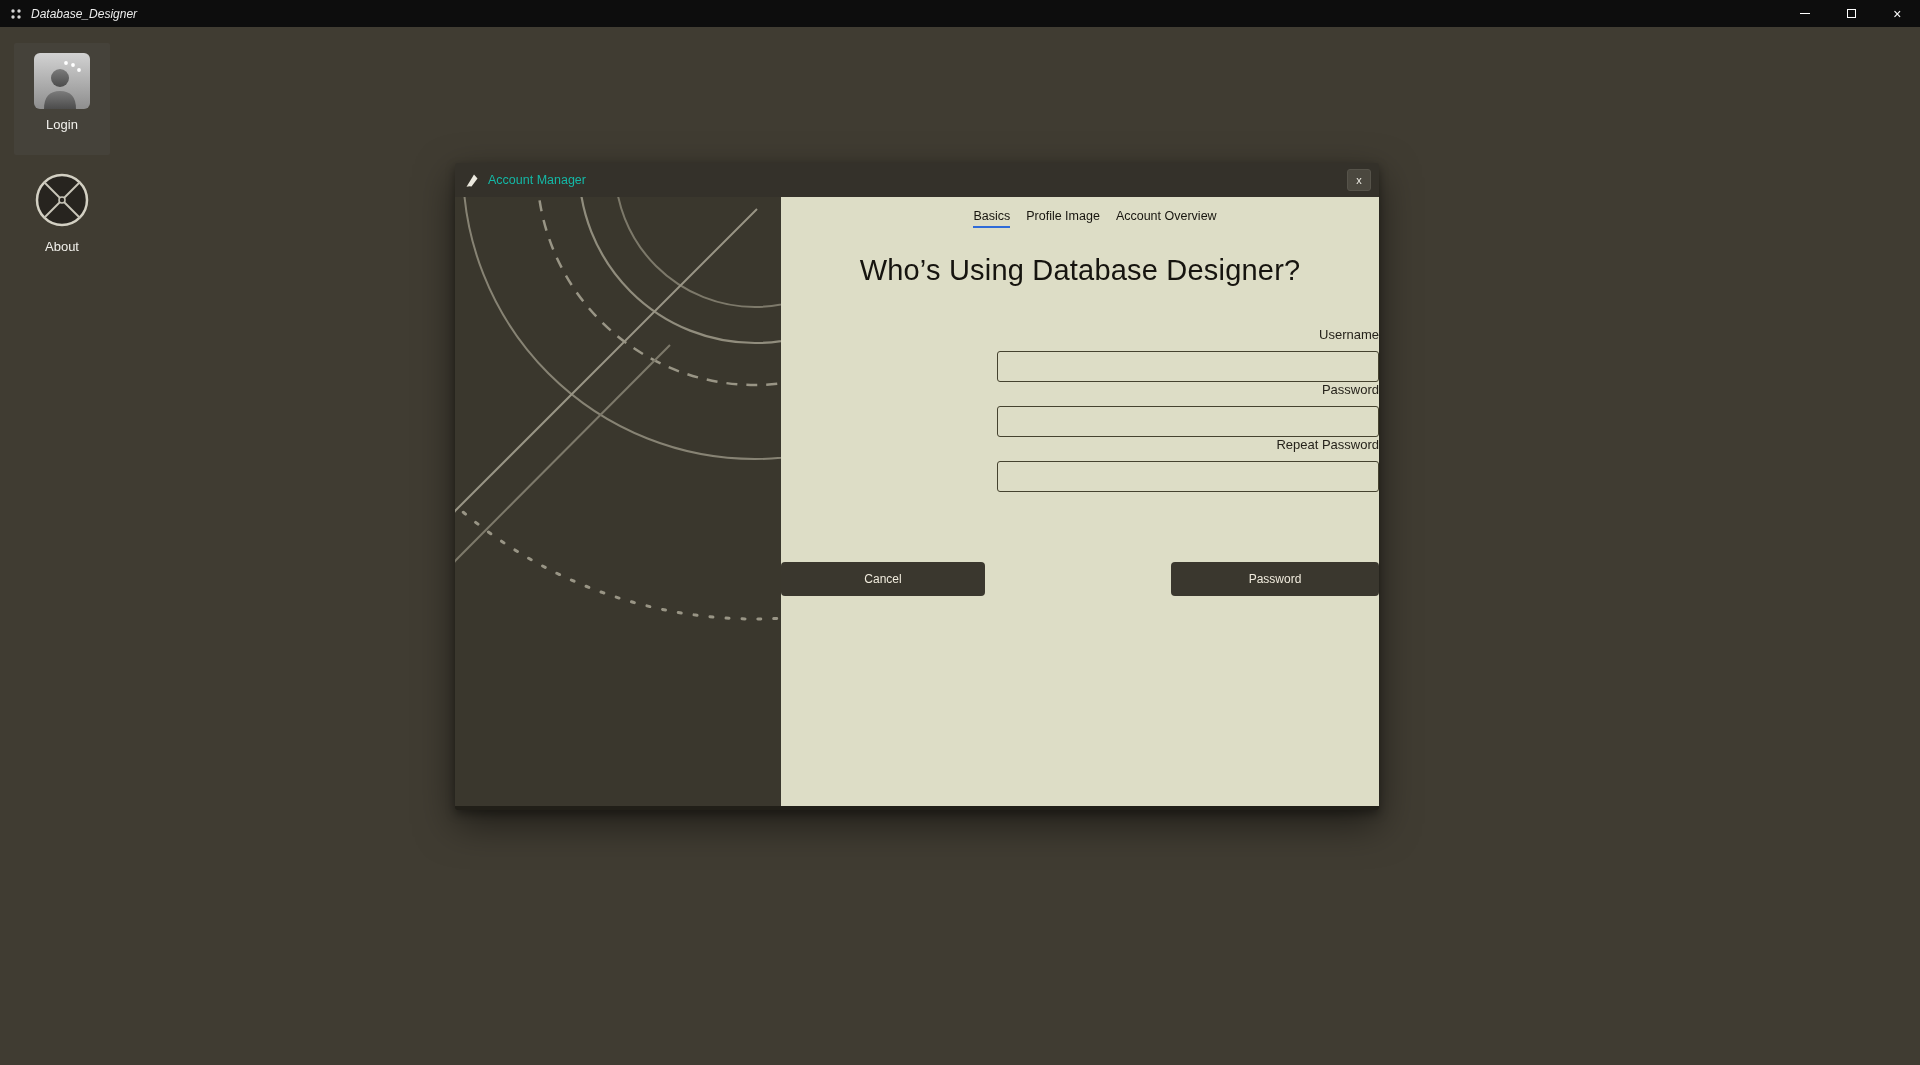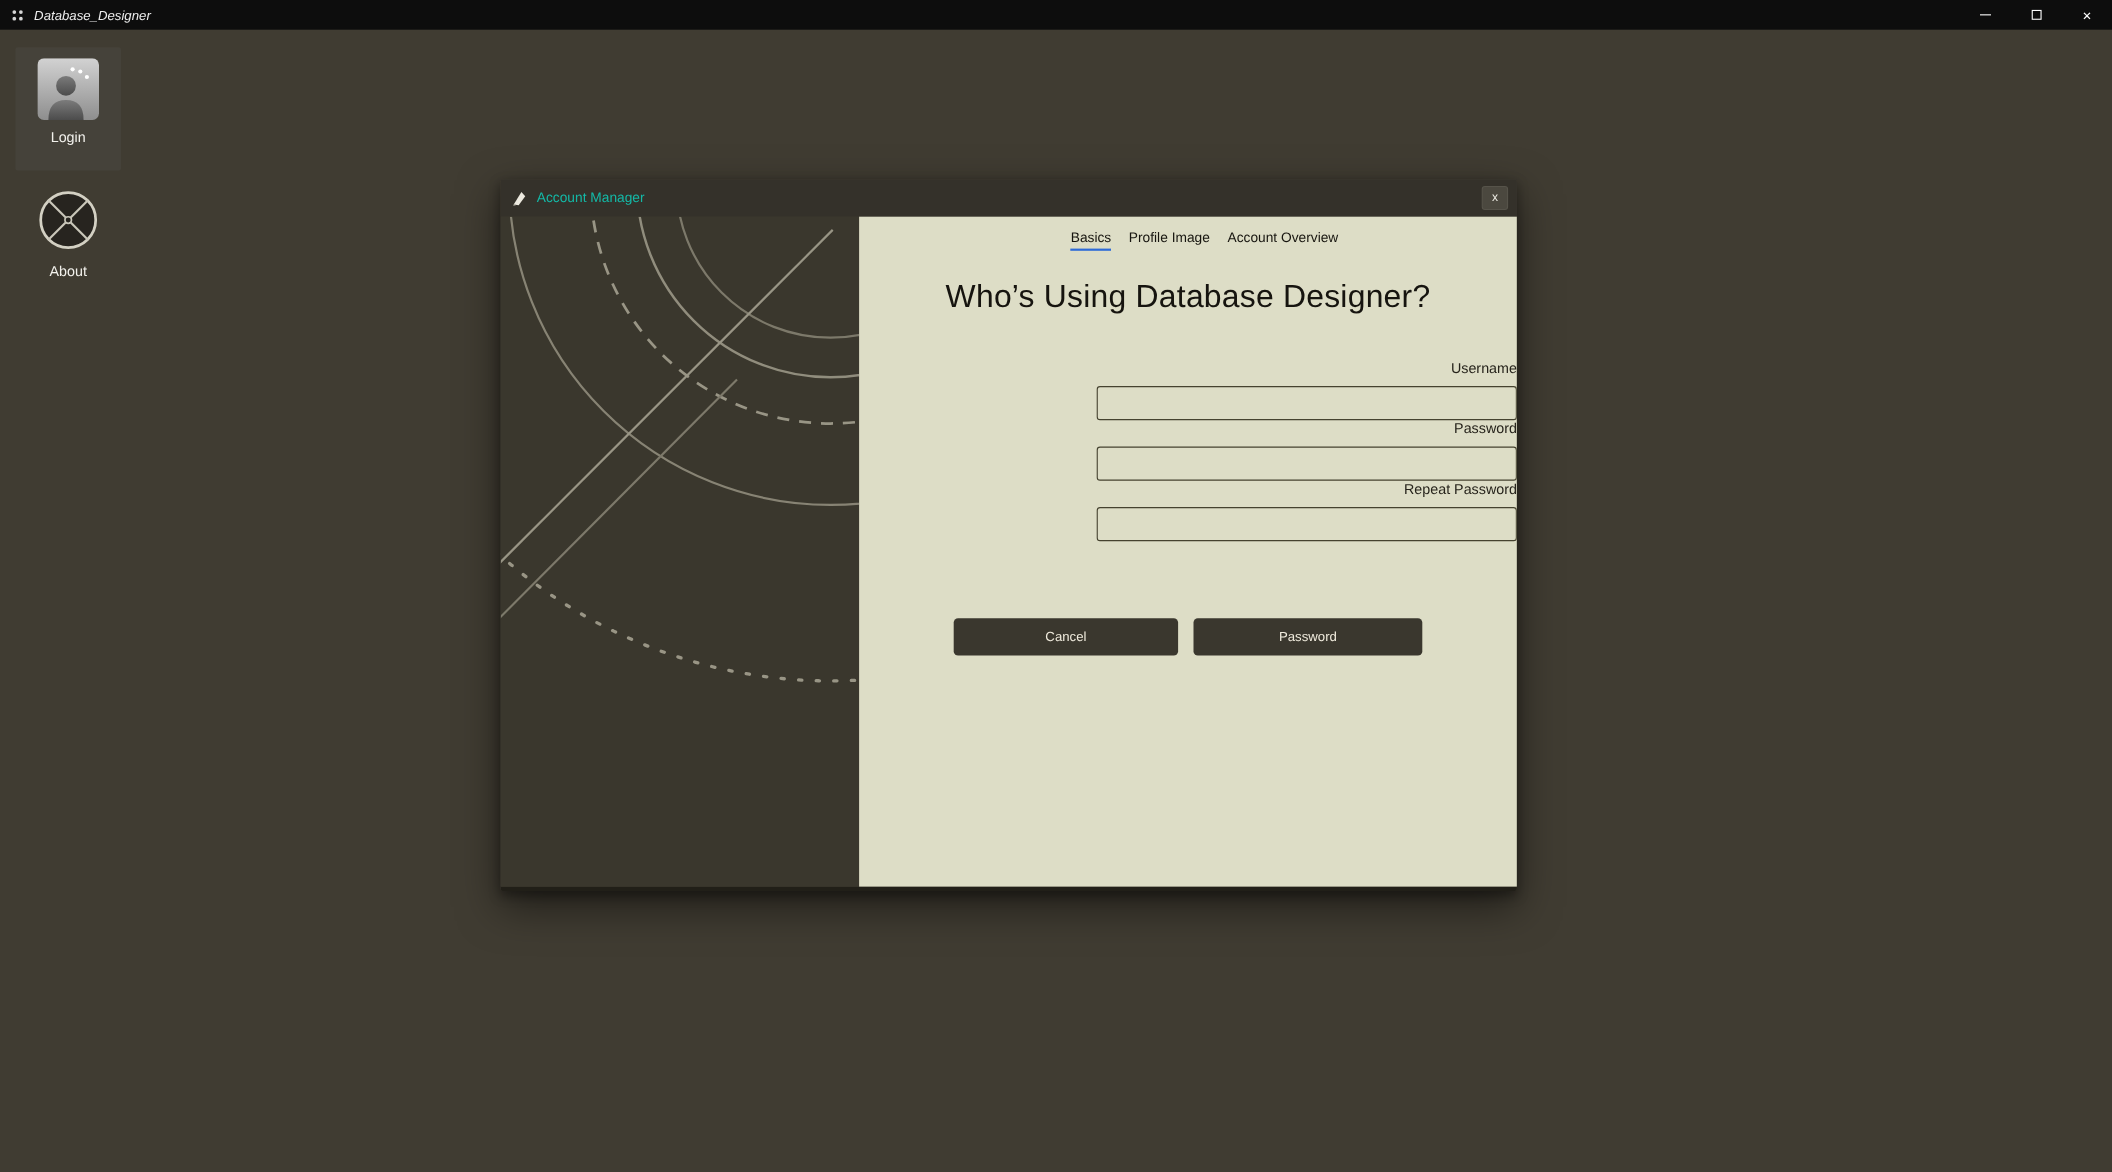--- a/index.html
+++ b/index.html
@@ -99,21 +99,21 @@
   .field-group.next { }
   .field-label { font-size: 13px; color: #26231b; margin-bottom: 9px; }
   .field-input {
     width: 382px; height: 31px; background: #ddddc6;
     border: 1px solid #45422f; border-radius: 3px;
     font-family: "Liberation Sans", sans-serif; font-size: 13px; color: #16140f;
     padding: 0 8px; outline: none;
   }
 
   
-  .btn-row { display: flex; justify-content: center; gap: 14px; margin-top: 70px; }
+  .btn-row { display: flex; justify-content: space-between; gap: 14px; margin-top: 70px; }
   .dlg-btn {
     height: 34px; border-radius: 4px; border: none; cursor: default;
     background: #3a372e; color: #f0ebdd; font-size: 12px;
     font-family: "Liberation Sans", sans-serif;
   }
   .dlg-btn.cancel { width: 204px; }
   .dlg-btn.continue { width: 208px; }
 </style>
 </head>
 <body>

